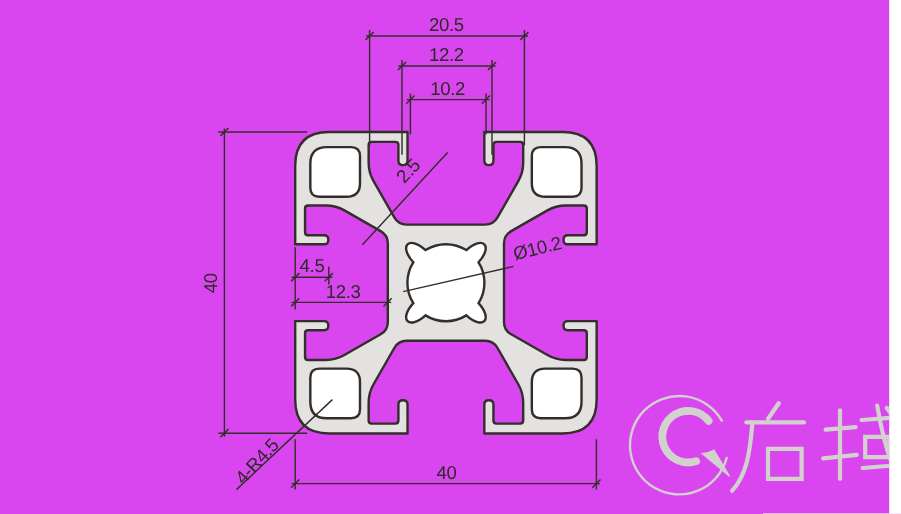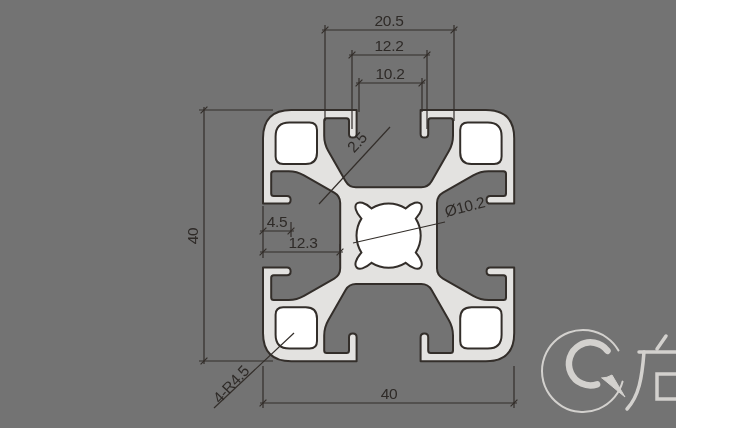--- a/index.html
+++ b/index.html
@@ -1,17 +1,17 @@
 <!DOCTYPE html>
 <html><head>
 <meta charset="utf-8">
 <style>
   html,body{margin:0;padding:0;background:#ffffff;}
-  .stage{position:relative;width:659px;height:428px;background:#737373;overflow:hidden;
-         font-family:"Liberation Sans", sans-serif;padding-left:17px;}
+  .stage{position:relative;width:741px;height:428px;background:#d946ef;overflow:hidden;
+         font-family:"Liberation Sans", sans-serif;}
   svg text{font-family:"Liberation Sans", sans-serif;font-size:15.5px;fill:#2e2a27;}
   svg .dimtxt{letter-spacing:-0.3px;}
 </style>
 </head>
 <body>
 
 <div class="stage">
 <svg width="751" height="428" viewBox="0 0 751 428">
 
   <g id="geometry-layer">

